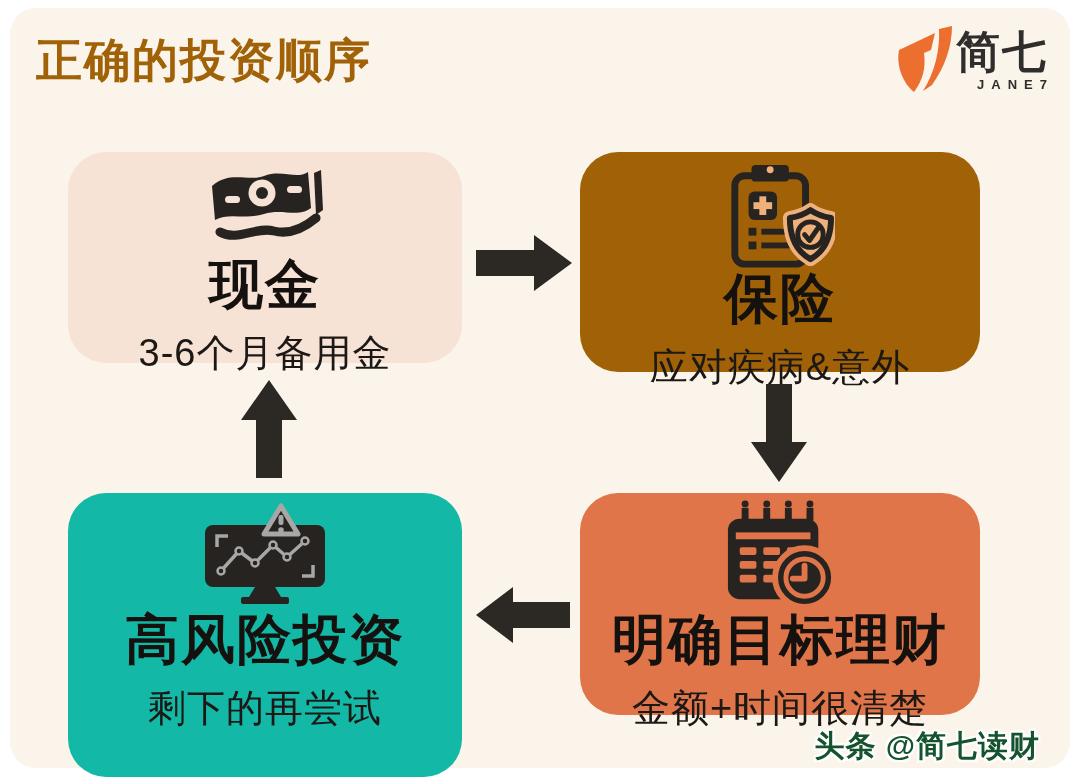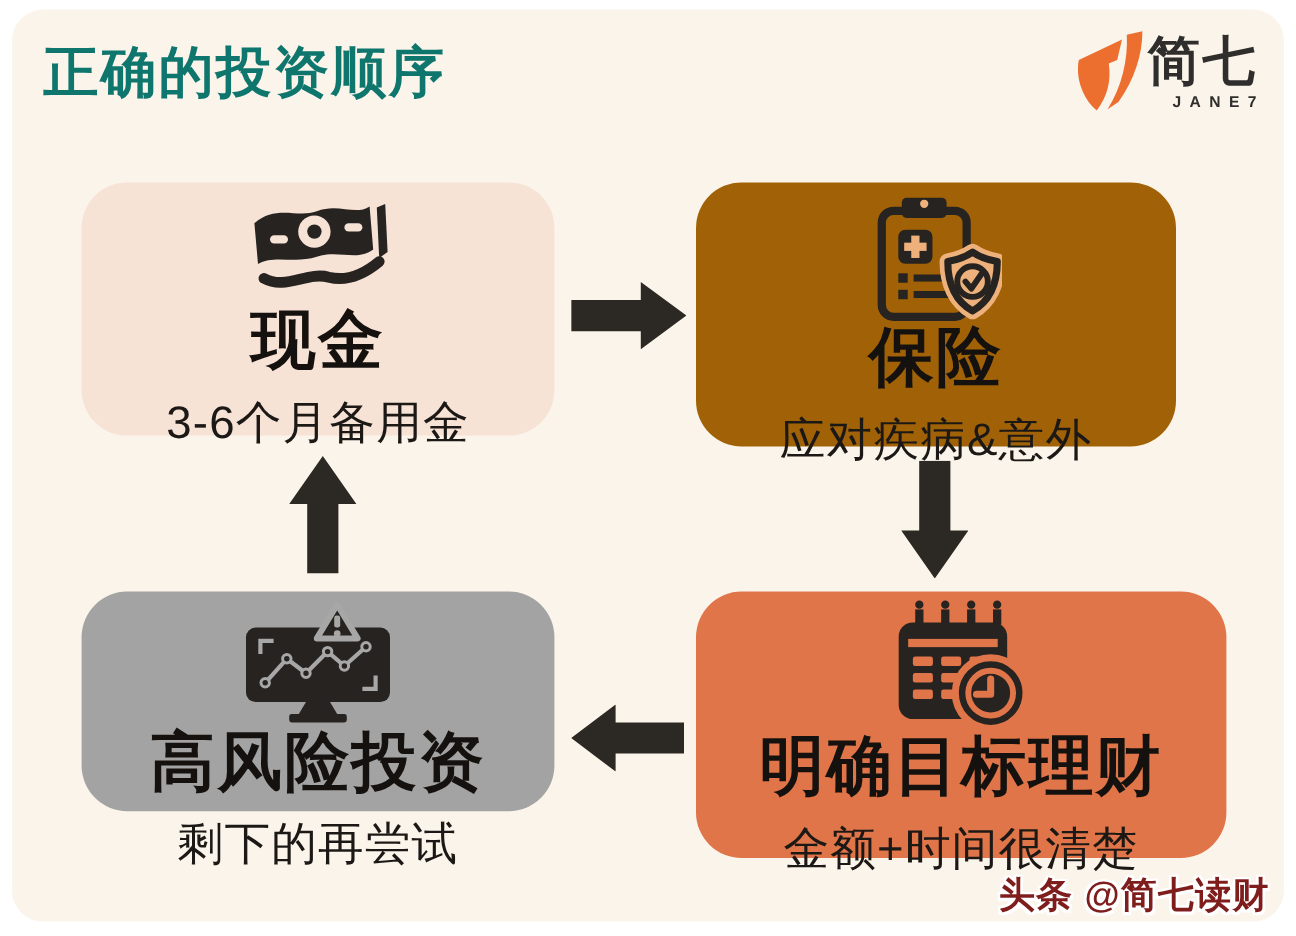--- a/index.html
+++ b/index.html
@@ -9,50 +9,50 @@
     font-family: "Liberation Sans", "DejaVu Sans", sans-serif;
     overflow: hidden;
   }
   #frame { position: relative; width: 1080px; height: 780px; background: #ffffff; }
   .card {
     position: absolute; left: 10px; top: 8px; right: 10px; bottom: 12px;
     background: #faf4ea; border-radius: 26px;
   }
   .page-title {
     position: absolute; left: 36px; top: 30px;
-    font-size: 46px; font-weight: 800; color: #0f766e; letter-spacing: 2px;
+    font-size: 46px; font-weight: 800; color: #a16207; letter-spacing: 2px;
   }
   
   .logo { position: absolute; top: 22px; right: 26px; display: flex; align-items: flex-start; gap: 0; }
   .logo-text { display: flex; flex-direction: column; align-items: flex-start; margin-top: 6px; }
   .logo-name { font-size: 44px; font-weight: 700; color: #2f2e2c; line-height: 1.1; letter-spacing: 2px; }
   .logo-sub { font-size: 13px; font-weight: 700; color: #2f2e2c; letter-spacing: 7px; margin-top: 1px; margin-left: 21px; }
   
   .node {
     position: absolute; border-radius: 38px;
     display: flex; flex-direction: column; align-items: center;
     padding-top: 8px; box-sizing: border-box; text-align: center;
   }
   #node-cash      { left: 68px;  top: 152px; width: 394px; height: 211px; background: #f7e2d6; }
   #node-insurance { left: 580px; top: 152px; width: 400px; height: 220px; background: #a16207; }
-  #node-goal      { left: 580px; top: 493px; width: 442px; height: 222px; background: #df7548; }
-  #node-risk      { left: 68px;  top: 493px; width: 394px; height: 183px; background: #a3a3a3; }
+  #node-goal      { left: 580px; top: 493px; width: 400px; height: 222px; background: #df7548; }
+  #node-risk      { left: 68px;  top: 493px; width: 394px; height: 284px; background: #14b8a6; }
   .node-icon { height: 108px; display: flex; align-items: center; justify-content: center; }
   .node-title { font-size: 54px; font-weight: 800; color: #14110e; line-height: 1.12; letter-spacing: 2px; }
   .node-subtitle { font-size: 38px; font-weight: 500; color: #1b1815; line-height: 1.15; margin-top: 18px; letter-spacing: 1px; }
   
   .arrow { position: absolute; }
   #arrow-right { left: 476px; top: 235px; }
   #arrow-down  { left: 751px; top: 384px; }
   #arrow-left  { left: 476px; top: 587px; }
   #arrow-up    { left: 241px; top: 380px; }
   
   .watermark {
-    position: absolute; right: 22px; top: 726px;
-    font-size: 30px; font-weight: 700; color: #7f1d1d; letter-spacing: 1px;
+    position: absolute; right: 40px; top: 726px;
+    font-size: 30px; font-weight: 700; color: #14532d; letter-spacing: 1px;
     text-shadow:
       -2px -2px 0 #fff, 2px -2px 0 #fff, -2px 2px 0 #fff, 2px 2px 0 #fff,
       0 -2px 0 #fff, 0 2px 0 #fff, -2px 0 0 #fff, 2px 0 0 #fff;
   }
 </style>
 </head>
 <body>
 
 <div id="frame">
   <div class="card"></div>

